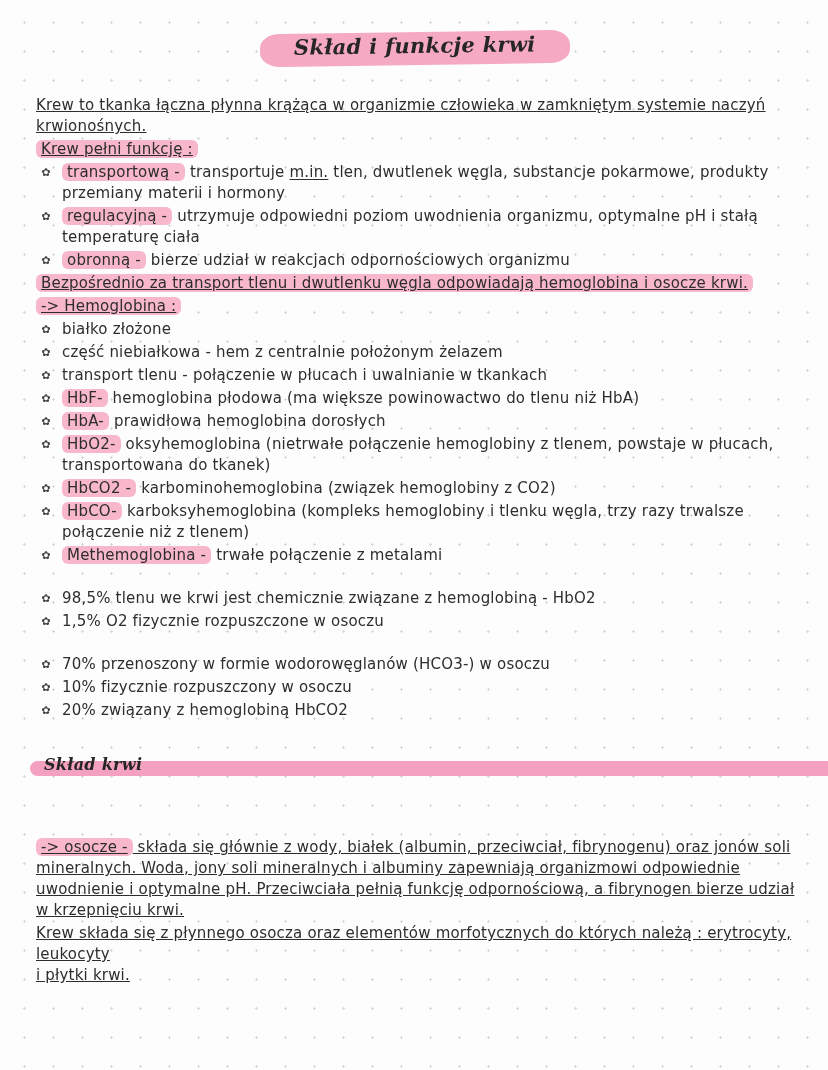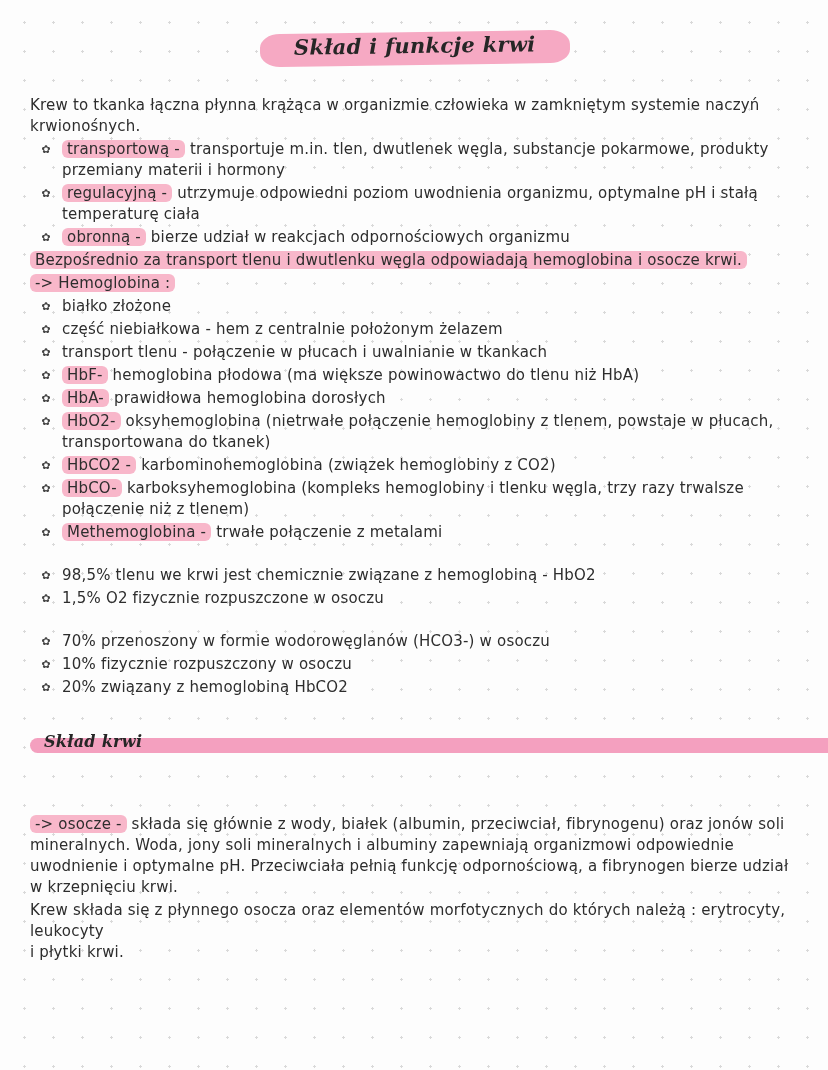--- a/index.html
+++ b/index.html
@@ -12,21 +12,21 @@
     background-color:#fdfdfd;
     background-image: radial-gradient(circle, #d9d9d9 1.1px, transparent 1.3px);
     background-size:29px 29px;
     background-position:10px 8px;
     font-family:"DejaVu Sans", sans-serif;
     font-size:15px;
     line-height:21px;
     letter-spacing:0.2px;
     color:var(--text);
   }
-  p { margin:0 0 2px 0; }
+  p { margin:0 0 2px 6px;text-decoration:underline; }
   .title-wrap { text-align:center; margin:2px 0 30px 0; }
   .pill {
     display:inline-block;
     background:var(--pill);
     border-radius:20px / 14px;
     padding:3px 34px 6px 34px;
     transform:rotate(-0.8deg);
   }
   .script {
     font-family:"DejaVu Serif", serif;
@@ -36,21 +36,21 @@
     letter-spacing:0.3px;
     color:#262626;
   }
   .hl {
     background:var(--highlight);
     border-radius:6px;
     padding:0 5px;
     box-decoration-break:clone;
     -webkit-box-decoration-break:clone;
   }
-  .u { text-underline-offset:2px;margin-top:20px; }
+  .u { text-decoration:underline; text-underline-offset:2px;margin-top:20px; }
   .row { display:flex; align-items:flex-start; margin-bottom:2px; }
   .bullet-icon {
     flex:0 0 32px;
     text-align:center;
     font-size:11px;
     line-height:21px;
     color:#454545;
   }
   .content { flex:1; }
   .gap { height:20px; }
@@ -76,20 +76,21 @@
 <body>
 
 <div class="page">
 
   <div class="title-wrap">
     <span class="pill"><span class="script">Skład i funkcje krwi</span></span>
   </div>
 
   <p>Krew to tkanka łączna płynna krążąca w organizmie człowieka w zamkniętym systemie naczyń krwionośnych.</p>
 
+  <p><span class="hl">Krew pełni funkcję :</span></p>
 
   <div class="row">
     <span class="bullet-icon">✿</span>
     <span class="content"><span class="hl">transportową -</span><span> transportuje </span><span class="u">m.in.</span><span> tlen, dwutlenek węgla, substancje pokarmowe, produkty przemiany materii i hormony</span></span>
   </div>
   <div class="row">
     <span class="bullet-icon">✿</span>
     <span class="content"><span class="hl">regulacyjną -</span><span> utrzymuje odpowiedni poziom uwodnienia organizmu, optymalne pH i stałą temperaturę ciała</span></span>
   </div>
   <div class="row">

